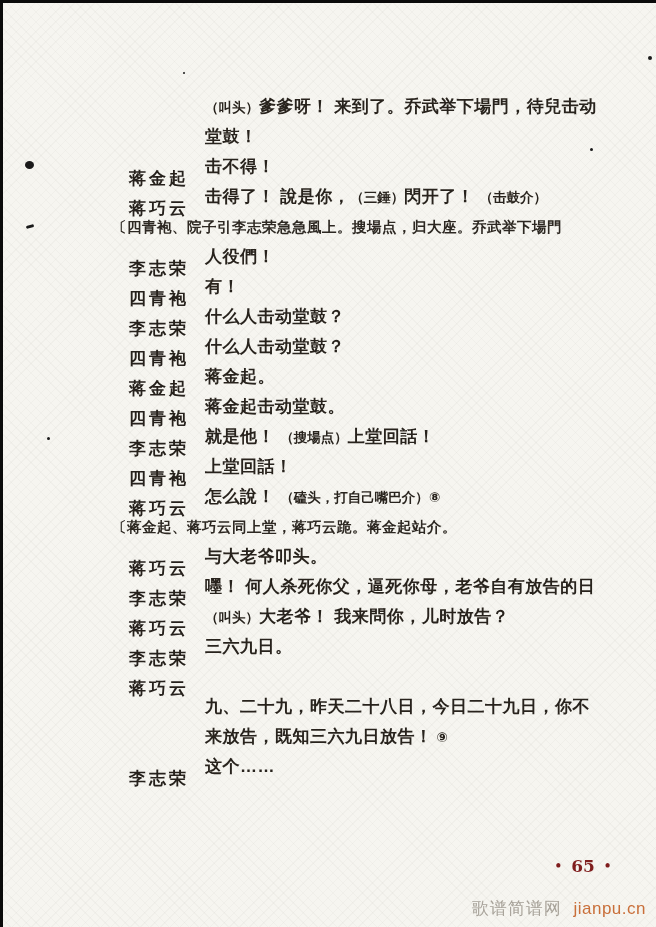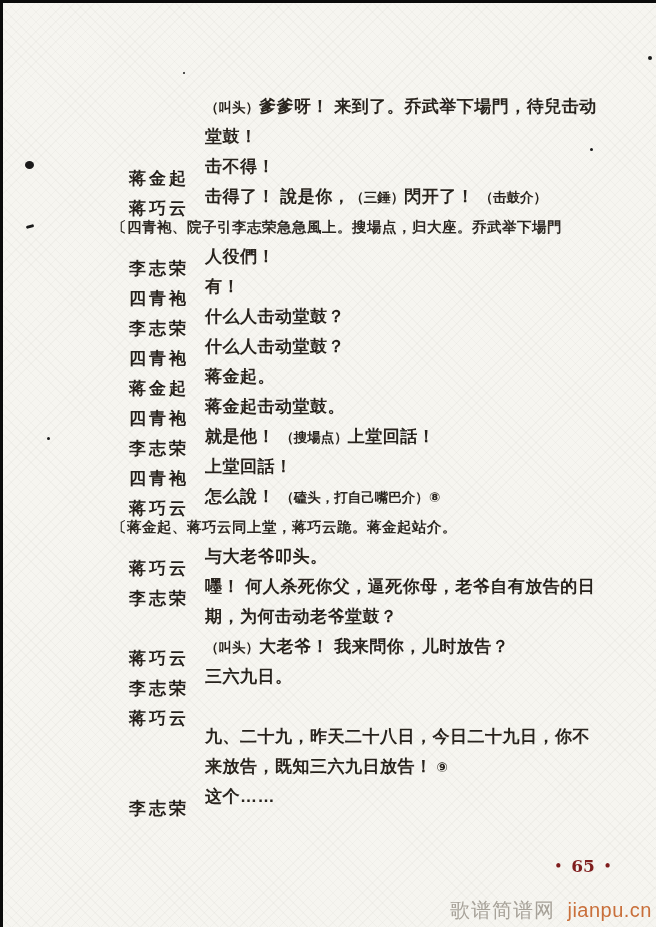--- a/index.html
+++ b/index.html
@@ -38,22 +38,22 @@
   .line.direction{padding-left:112px;font-size:14.5px;letter-spacing:0.5px;color:#2d2822;}
   .line.direction-cont{padding-left:226px;}
 
   .pageno{
     position:absolute;top:856px;left:538px;width:90px;
     font-family:"DejaVu Serif","Liberation Serif",serif;
     font-weight:700;font-size:17px;color:#7f1d1d;text-align:center;
   }
   .pageno .dot{font-size:12px;vertical-align:2px;padding:0 9px;}
   .watermark{
-    position:absolute;top:897px;right:4px;
-    font-size:20px;letter-spacing:1px;white-space:nowrap;
+    position:absolute;top:897px;right:10px;
+    font-size:17px;letter-spacing:1px;white-space:nowrap;
   }
   .watermark .wm-name{color:#a7a299;}
   .watermark .wm-url{color:#c96f3a;margin-left:6px;letter-spacing:0.5px;}
 </style>
 </head>
 <body>
 
 <div class="paper-texture"></div>
 <div class="edge-top"></div>
 <div class="edge-left"></div>
@@ -75,21 +75,20 @@
     <div class="line dialogue"><span class="speaker">李志荣</span><span class="text"><span>什么人击动堂鼓？</span></span></div>
     <div class="line dialogue"><span class="speaker">四青袍</span><span class="text"><span>什么人击动堂鼓？</span></span></div>
     <div class="line dialogue"><span class="speaker">蒋金起</span><span class="text"><span>蒋金起。</span></span></div>
     <div class="line dialogue"><span class="speaker">四青袍</span><span class="text"><span>蒋金起击动堂鼓。</span></span></div>
     <div class="line dialogue"><span class="speaker">李志荣</span><span class="text"><span>就是他！ </span><span class="sm">（搜場点）</span><span>上堂回話！</span></span></div>
     <div class="line dialogue"><span class="speaker">四青袍</span><span class="text"><span>上堂回話！</span></span></div>
     <div class="line dialogue"><span class="speaker">蒋巧云</span><span class="text"><span>怎么說！ </span><span class="sm">（磕头，打自己嘴巴介）⑧</span></span></div>
     <div class="line direction"><span class="text"><span>〔蒋金起、蒋巧云同上堂，蒋巧云跪。蒋金起站介。</span></span></div>
     <div class="line dialogue"><span class="speaker">蒋巧云</span><span class="text"><span>与大老爷叩头。</span></span></div>
     <div class="line dialogue"><span class="speaker">李志荣</span><span class="text"><span>嚜！ 何人杀死你父，逼死你母，老爷自有放告的日</span></span></div>
-    <div class="line dialogue"><span class="text"><span>期，为何击动老爷堂鼓？</span></span></div>
     <div class="line dialogue"><span class="speaker">蒋巧云</span><span class="text"><span class="sm">（叫头）</span><span>大老爷！ 我来問你，儿时放告？</span></span></div>
     <div class="line dialogue"><span class="speaker">李志荣</span><span class="text"><span>三六九日。</span></span></div>
     <div class="line dialogue"><span class="speaker">蒋巧云</span></div>
     <div class="line dialogue"><span class="text"><span>九、二十九，昨天二十八日，今日二十九日，你不</span></span></div>
     <div class="line dialogue"><span class="text"><span>来放告，既知三六九日放告！</span><span class="sm"> ⑨</span></span></div>
     <div class="line dialogue"><span class="speaker">李志荣</span><span class="text"><span>这个……</span></span></div>
   </div>
 
 <div class="pageno"><span class="dot">•</span><span>65</span><span class="dot">•</span></div>
 

